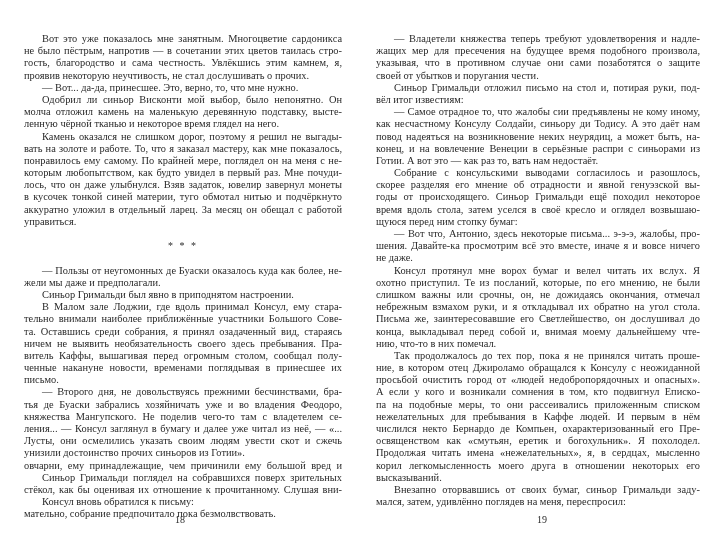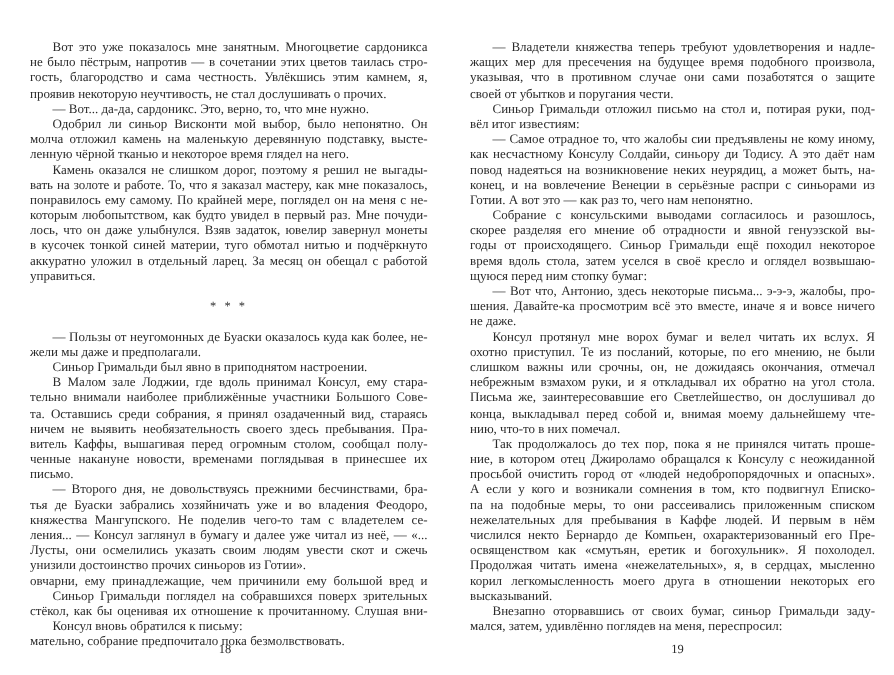--- a/index.html
+++ b/index.html
@@ -36,21 +36,21 @@
 </head>
 <body>
 
 <div class="page page-left">
   <div class="text">
     <div id="lb1">
         <span class="ln ind">Вот это уже показалось мне занятным. Многоцветие сардоникса</span>
         <span class="ln">не было пёстрым, напротив — в сочетании этих цветов таилась стро-</span>
         <span class="ln">гость, благородство и сама честность. Увлёкшись этим камнем, я,</span>
         <span class="ln last">проявив некоторую неучтивость, не стал дослушивать о прочих.</span>
-        <span class="ln ind last">— Вот... да-да, сардоникс. Это, верно, то, что мне нужно.</span>
+        <span class="ln ind last">— Вот... да-да, принесшее. Это, верно, то, что мне нужно.</span>
         <span class="ln ind">Одобрил ли синьор Висконти мой выбор, было непонятно. Он</span>
         <span class="ln">молча отложил камень на маленькую деревянную подставку, высте-</span>
         <span class="ln last">ленную чёрной тканью и некоторое время глядел на него.</span>
         <span class="ln ind">Камень оказался не слишком дорог, поэтому я решил не выгады-</span>
         <span class="ln">вать на золоте и работе. То, что я заказал мастеру, как мне показалось,</span>
         <span class="ln">понравилось ему самому. По крайней мере, поглядел он на меня с не-</span>
         <span class="ln">которым любопытством, как будто увидел в первый раз. Мне почуди-</span>
         <span class="ln">лось, что он даже улыбнулся. Взяв задаток, ювелир завернул монеты</span>
         <span class="ln">в кусочек тонкой синей материи, туго обмотал нитью и подчёркнуто</span>
         <span class="ln">аккуратно уложил в отдельный ларец. За месяц он обещал с работой</span>
@@ -92,21 +92,21 @@
         <span class="ln ind">— Владетели княжества теперь требуют удовлетворения и надле-</span>
         <span class="ln">жащих мер для пресечения на будущее время подобного произвола,</span>
         <span class="ln">указывая, что в противном случае они сами позаботятся о защите</span>
         <span class="ln last">своей от убытков и поругания чести.</span>
         <span class="ln ind">Синьор Гримальди отложил письмо на стол и, потирая руки, под-</span>
         <span class="ln last">вёл итог известиям:</span>
         <span class="ln ind">— Самое отрадное то, что жалобы сии предъявлены не кому иному,</span>
         <span class="ln">как несчастному Консулу Солдайи, синьору ди Тодису. А это даёт нам</span>
         <span class="ln">повод надеяться на возникновение неких неурядиц, а может быть, на-</span>
         <span class="ln">конец, и на вовлечение Венеции в серьёзные распри с синьорами из</span>
-        <span class="ln last">Готии. А вот это — как раз то, чего нам непонятно.</span>
+        <span class="ln last">Готии. А вот это — как раз то, вать нам недостаёт.</span>
         <span class="ln ind">Собрание с консульскими выводами согласилось и разошлось,</span>
         <span class="ln">скорее разделяя его мнение об отрадности и явной генуэзской вы-</span>
         <span class="ln">годы от происходящего. Синьор Гримальди ещё походил некоторое</span>
         <span class="ln">время вдоль стола, затем уселся в своё кресло и оглядел возвышаю-</span>
         <span class="ln last">щуюся перед ним стопку бумаг:</span>
         <span class="ln ind">— Вот что, Антонио, здесь некоторые письма... э-э-э, жалобы, про-</span>
         <span class="ln">шения. Давайте-ка просмотрим всё это вместе, иначе я и вовсе ничего</span>
         <span class="ln last">не даже.</span>
         <span class="ln ind">Консул протянул мне ворох бумаг и велел читать их вслух. Я</span>
         <span class="ln">охотно приступил. Те из посланий, которые, по его мнению, не были</span>

